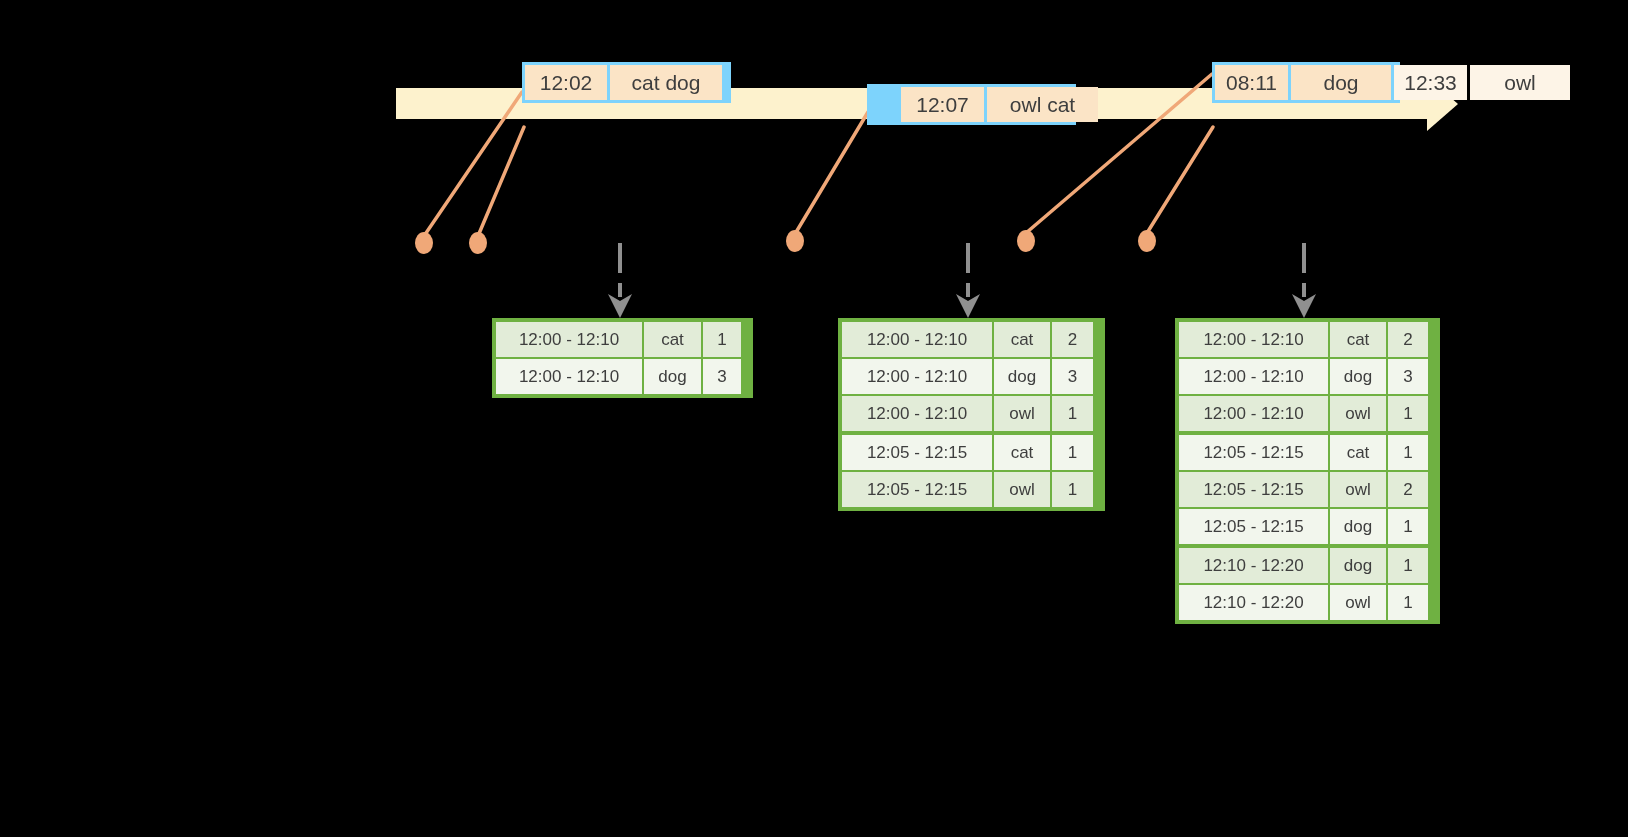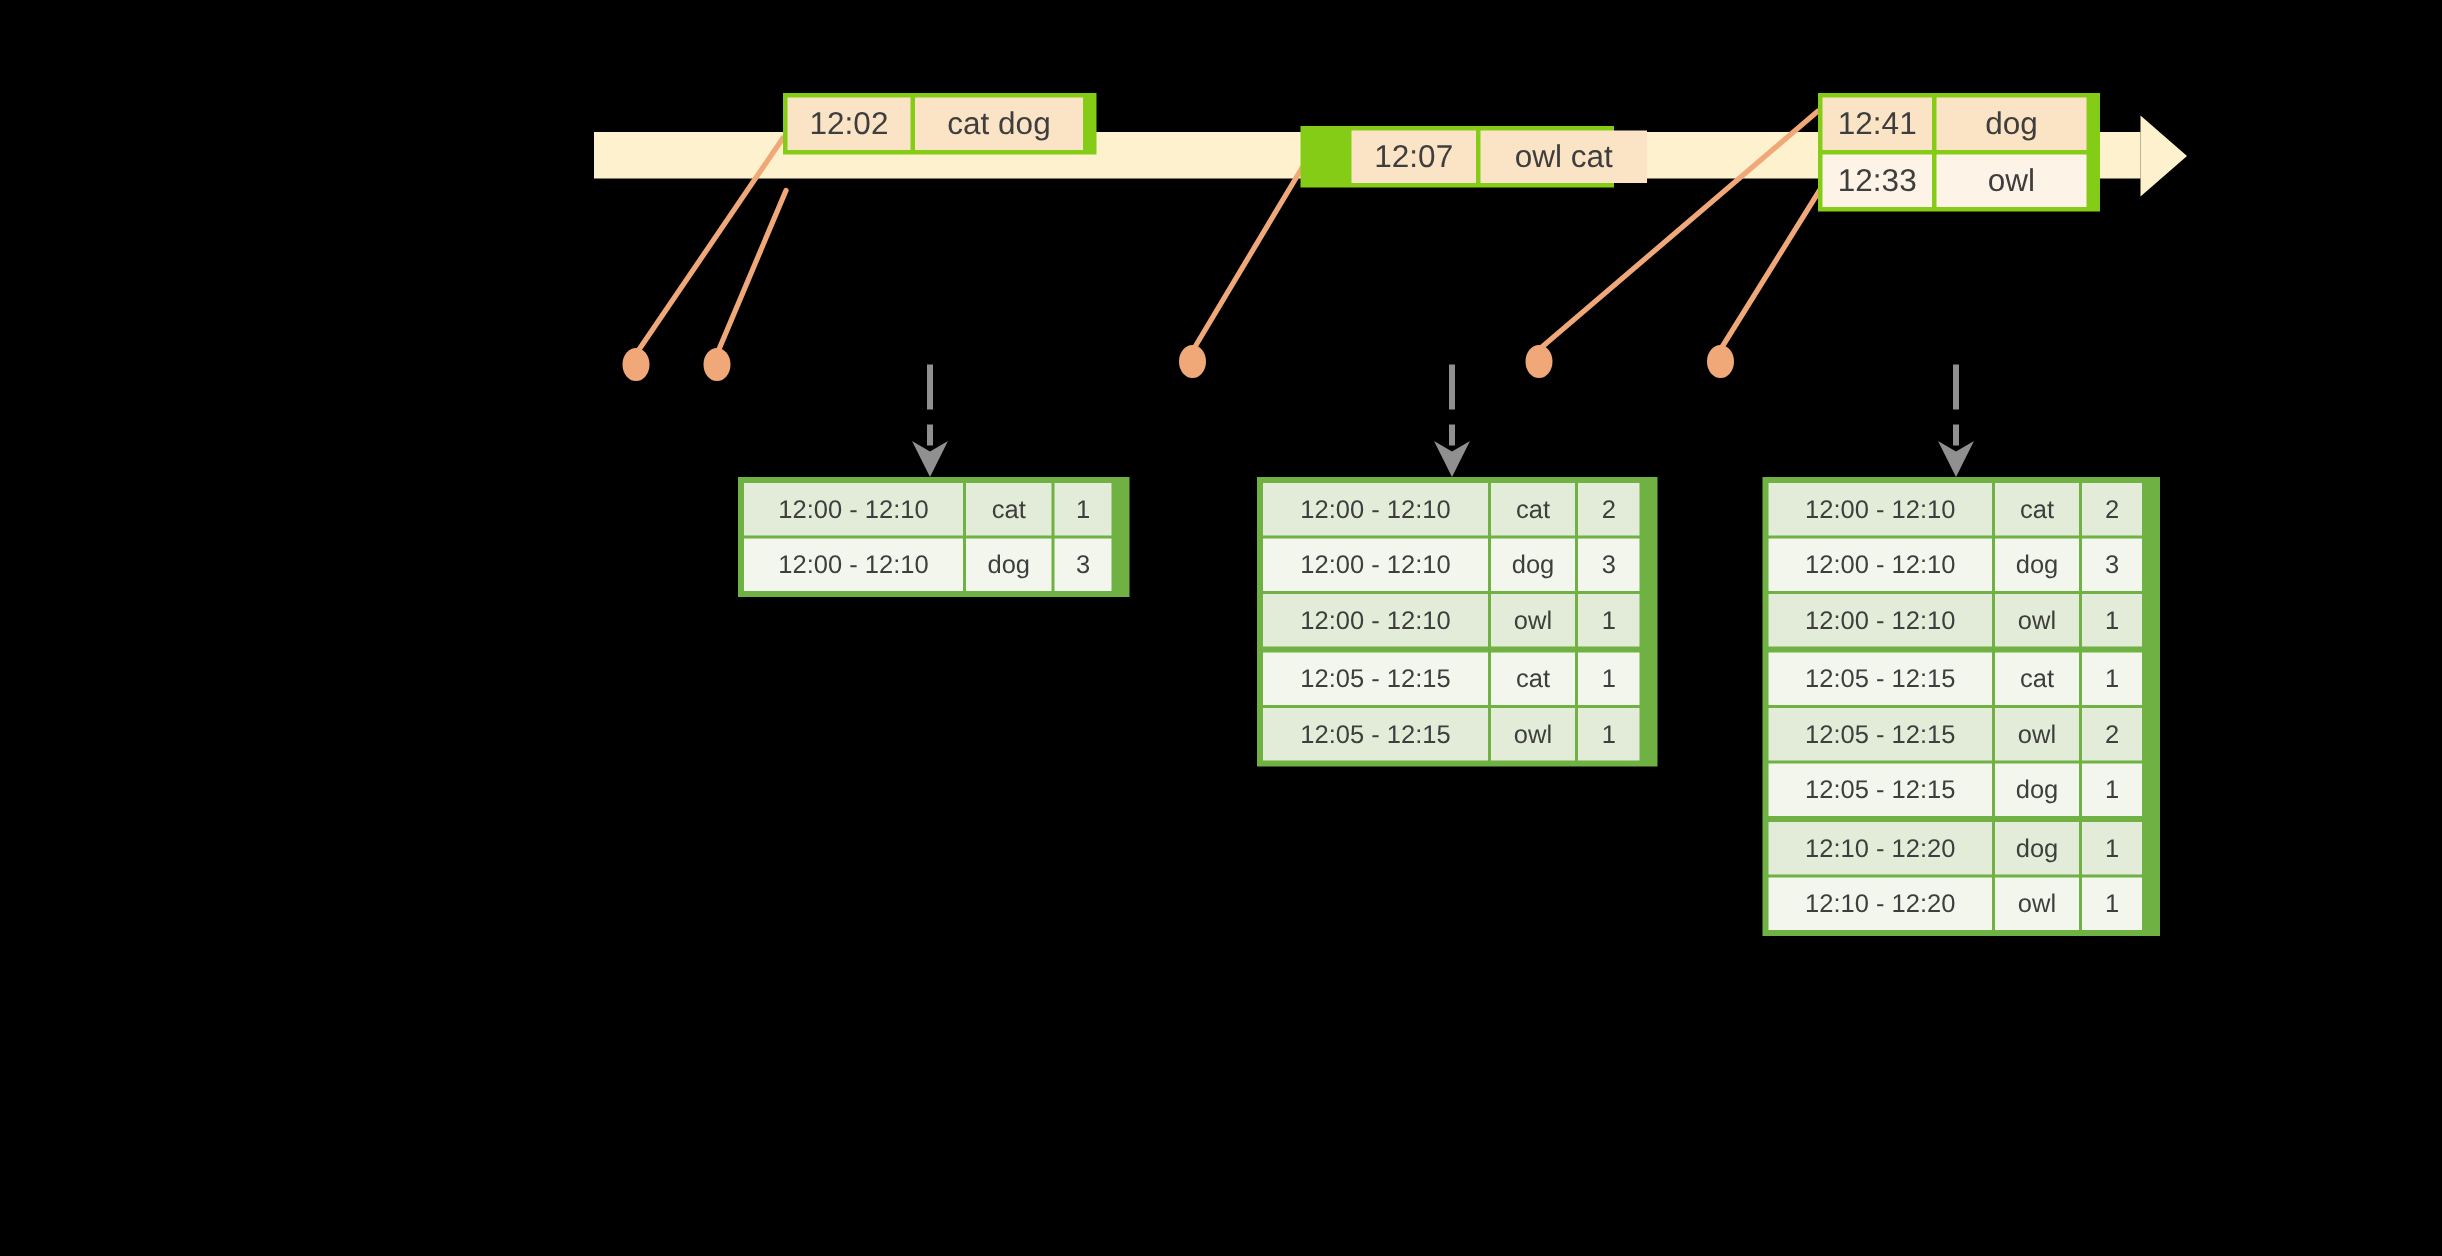--- a/index.html
+++ b/index.html
@@ -8,21 +8,21 @@
     font-family:"Liberation Sans","DejaVu Sans",sans-serif;color:#3e3e3e;
   }
   
   #band{position:absolute;left:396px;top:88px;width:1031px;height:31px;background:#fdf2cd;}
   #bandhead{position:absolute;left:1427px;top:77px;width:0;height:0;
     border-top:27px solid transparent;border-bottom:27px solid transparent;
     border-left:31px solid #fdf2cd;}
   
   #overlay{position:absolute;left:0;top:0;width:1628px;height:837px;}
   
-  .etable{position:absolute;background:#84cc16;padding:3px;display:flex;flex-direction:column;gap:3px;}
+  .etable{position:absolute;background:#7dd3fc;padding:3px;display:flex;flex-direction:row;gap:3px;}
   .erow{display:grid;gap:3px;height:35px;}
   .ecell{display:flex;align-items:center;justify-content:center;font-size:21px;background:#fdf4e7;}
   .erow:nth-child(odd) .ecell{background:#fbe4c6;}
   #etable1{left:522px;top:62px;width:203px;} #etable1 .erow{grid-template-columns:82px 112px;}
   #etable2{left:867px;top:84px;width:203px;} #etable2 .erow{grid-template-columns:83px 111px;padding-left:31px;}
   #etable3{left:1212px;top:62px;width:182px;} #etable3 .erow{grid-template-columns:73px 100px;}
   
   .rtable{position:absolute;background:#6fb142;padding:4px;display:flex;flex-direction:column;gap:2px;}
   .rrow{display:grid;gap:2px;height:35px;}
   .rrow.group-start{margin-top:2px;}
@@ -74,21 +74,21 @@
 
   <div id="etable2" class="etable">
     <div class="erow">
       <div class="ecell">12:07</div>
       <div class="ecell">owl cat</div>
     </div>
   </div>
 
   <div id="etable3" class="etable">
     <div class="erow">
-      <div class="ecell">12:41</div>
+      <div class="ecell">08:11</div>
       <div class="ecell">dog</div>
     </div>
     <div class="erow">
       <div class="ecell">12:33</div>
       <div class="ecell">owl</div>
     </div>
   </div>
 
   <div id="rtable1" class="rtable">
     <div class="rrow">

